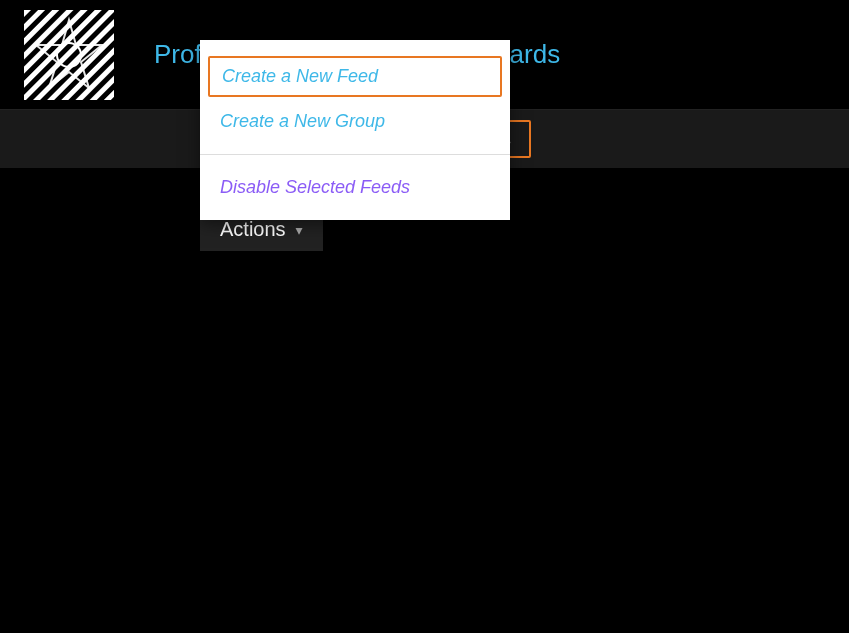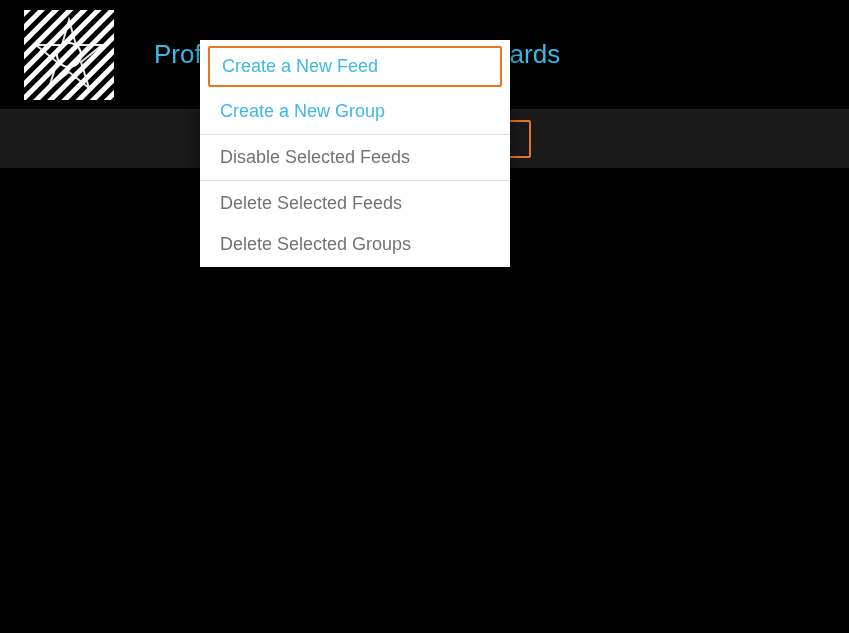--- a/index.html
+++ b/index.html
@@ -109,22 +109,23 @@
       position: absolute;
       top: 40px;
       left: 200px;
       background: #fff;
       width: 310px;
       z-index: 100;
       box-shadow: 0 4px 16px rgba(0,0,0,0.5);
     }
 
     .dropdown-section {
-      padding: 2px 0;
+      padding: 12px 0;
       border-bottom: 1px solid #ddd;
+      font-style: italic;
     }
 
     .dropdown-section:last-child {
       border-bottom: none;
     }
 
     .dropdown-item {
       padding: 10px 20px;
       font-size: 18px;
       color: #3eb8e8;
@@ -134,21 +135,21 @@
 
     .dropdown-item.highlighted {
       border: 2px solid #e87722;
       margin: 4px 8px;
       padding: 8px 12px;
       display: block;
       border-radius: 2px;
     }
 
     .dropdown-item.disabled {
-      color: #737373;
+      color: #8b5cf6;
       cursor: default;
     }
   </style>
 </head>
 <body>
 
 <nav class="navbar">
   <div class="logo">
     <svg viewBox="0 0 90 90" xmlns="http://www.w3.org/2000/svg">
       <rect width="90" height="90" fill="#1a1a1a"></rect>
@@ -191,17 +192,13 @@
 
   <div class="dropdown-section">
     <a class="dropdown-item highlighted">Create a New Feed</a>
     <a class="dropdown-item">Create a New Group</a>
   </div>
 
   <div class="dropdown-section">
     <a class="dropdown-item disabled">Disable Selected Feeds</a>
   </div>
 
-  <div class="dropdown-section">
-    <a class="dropdown-item disabled">Delete Selected Feeds</a>
-    <a class="dropdown-item disabled">Delete Selected Groups</a>
-  </div>
 </div>
 
 </body></html>

